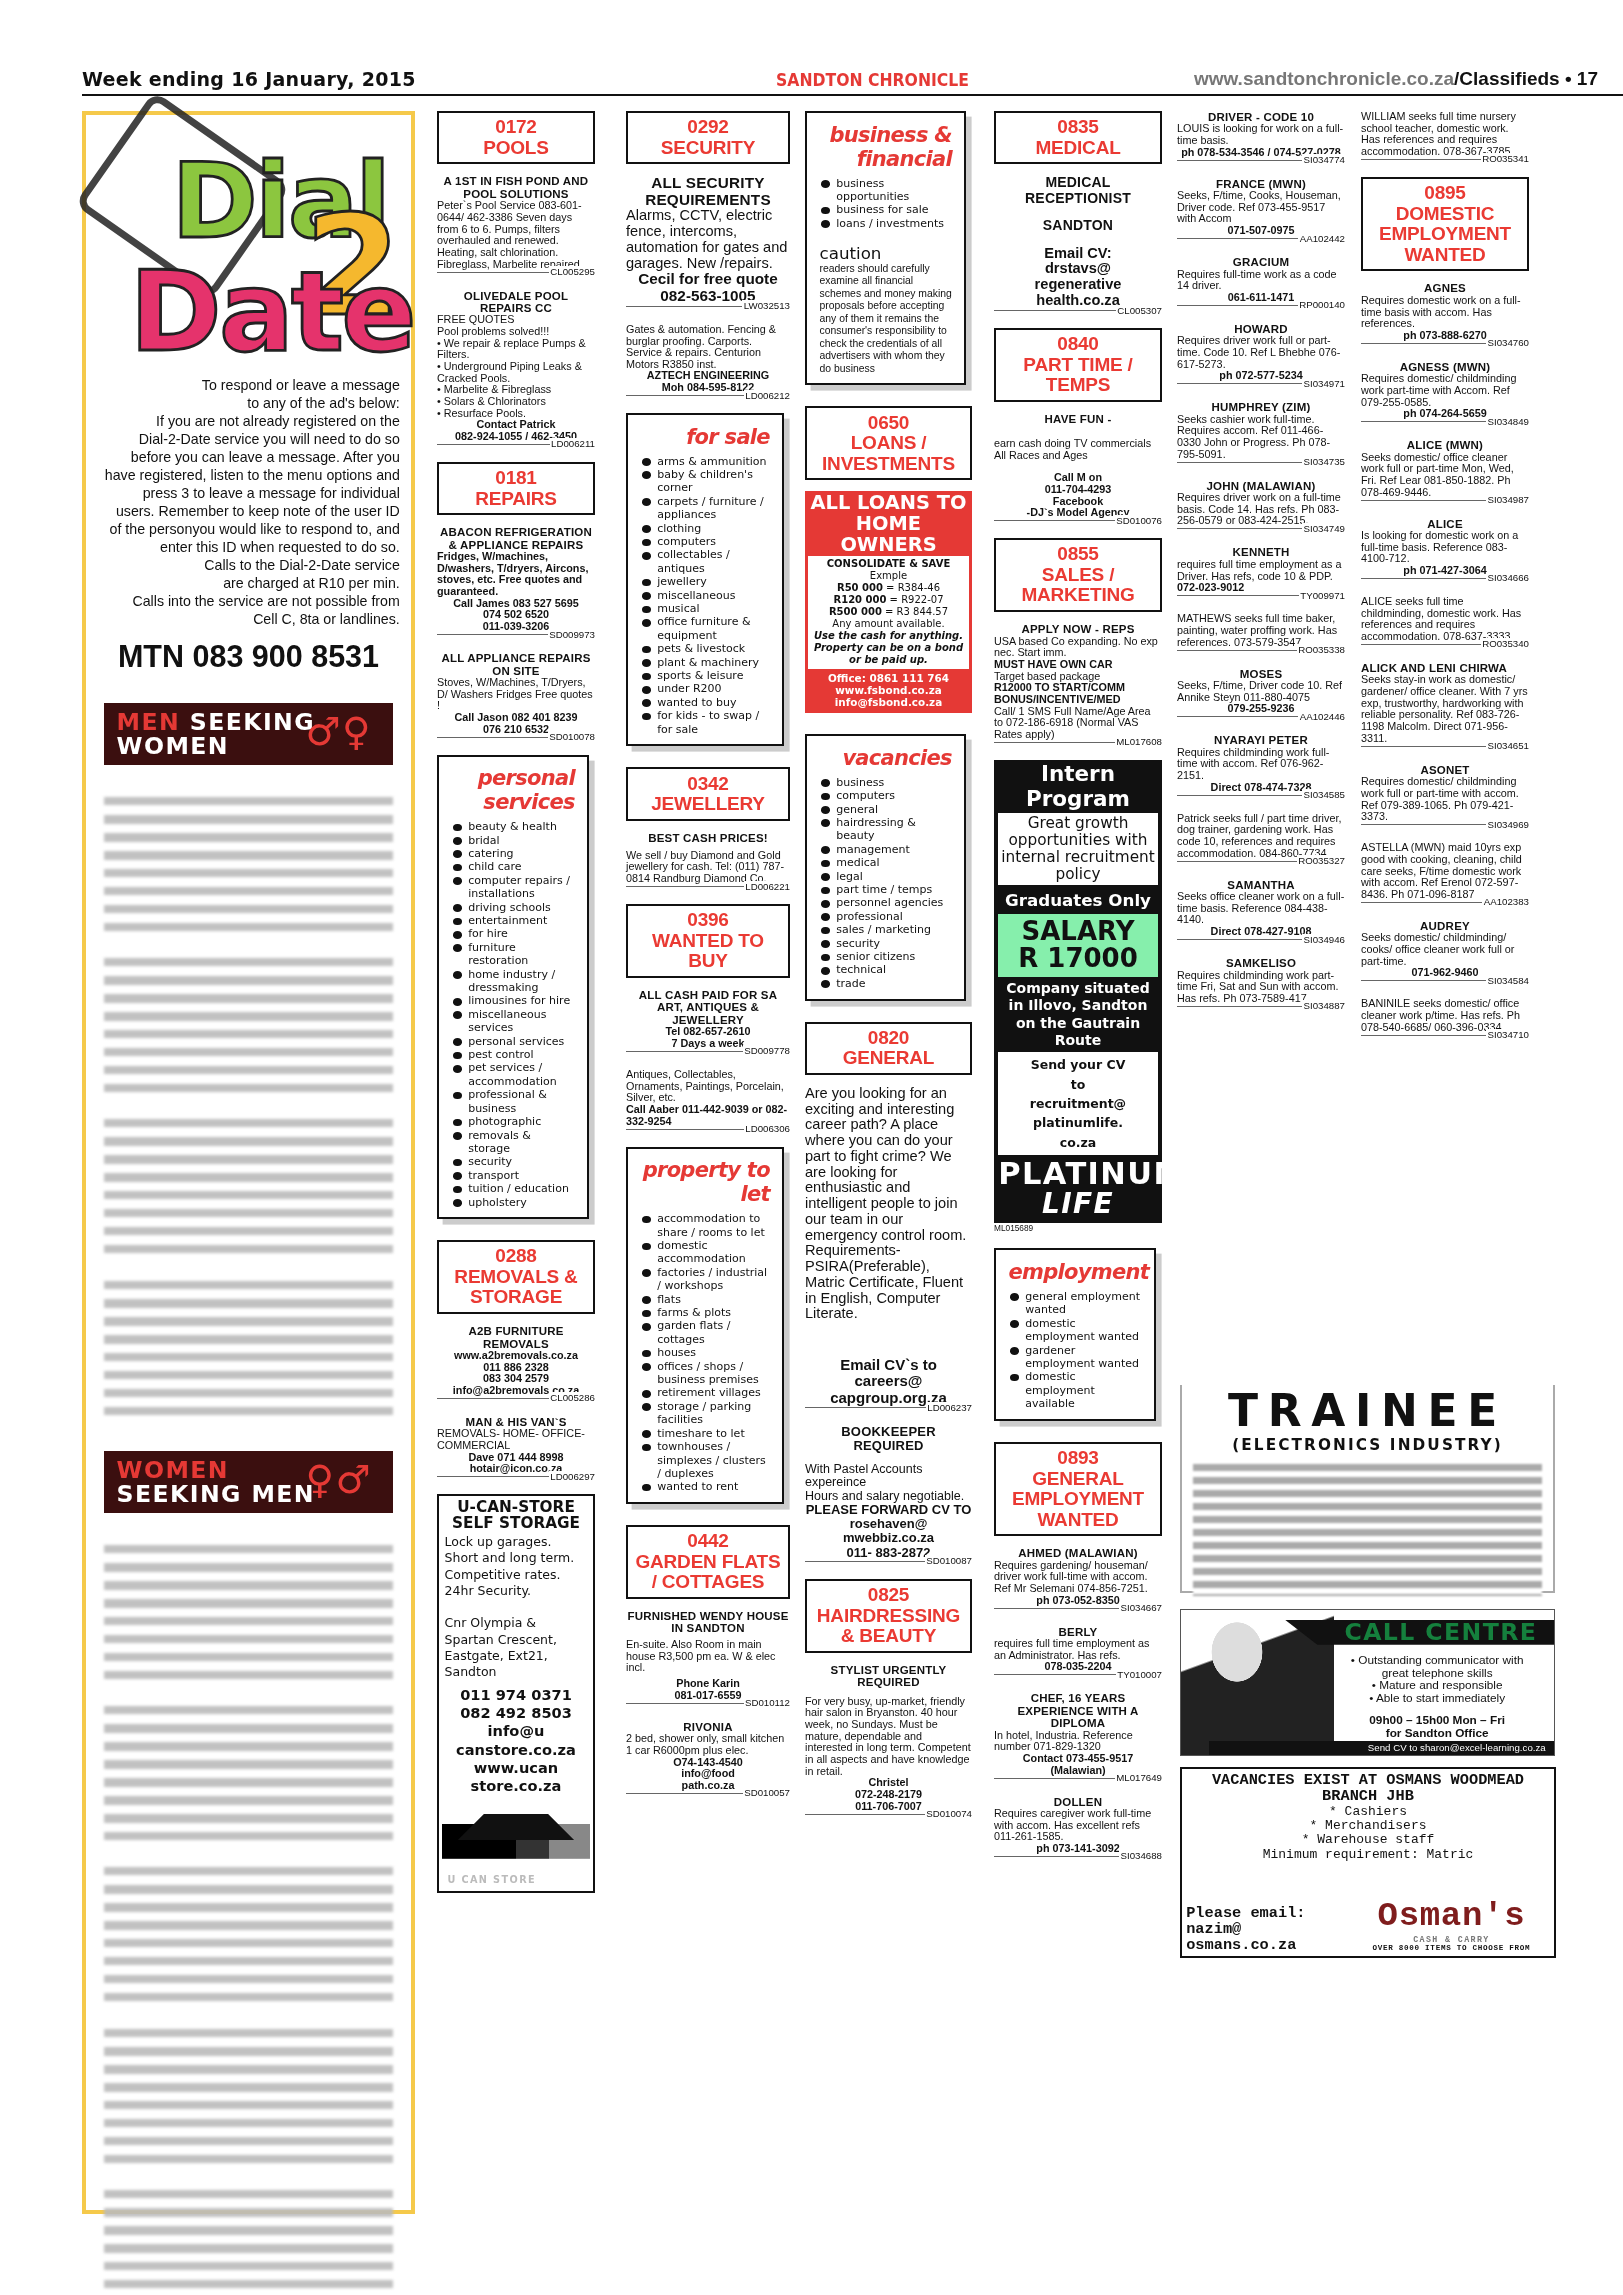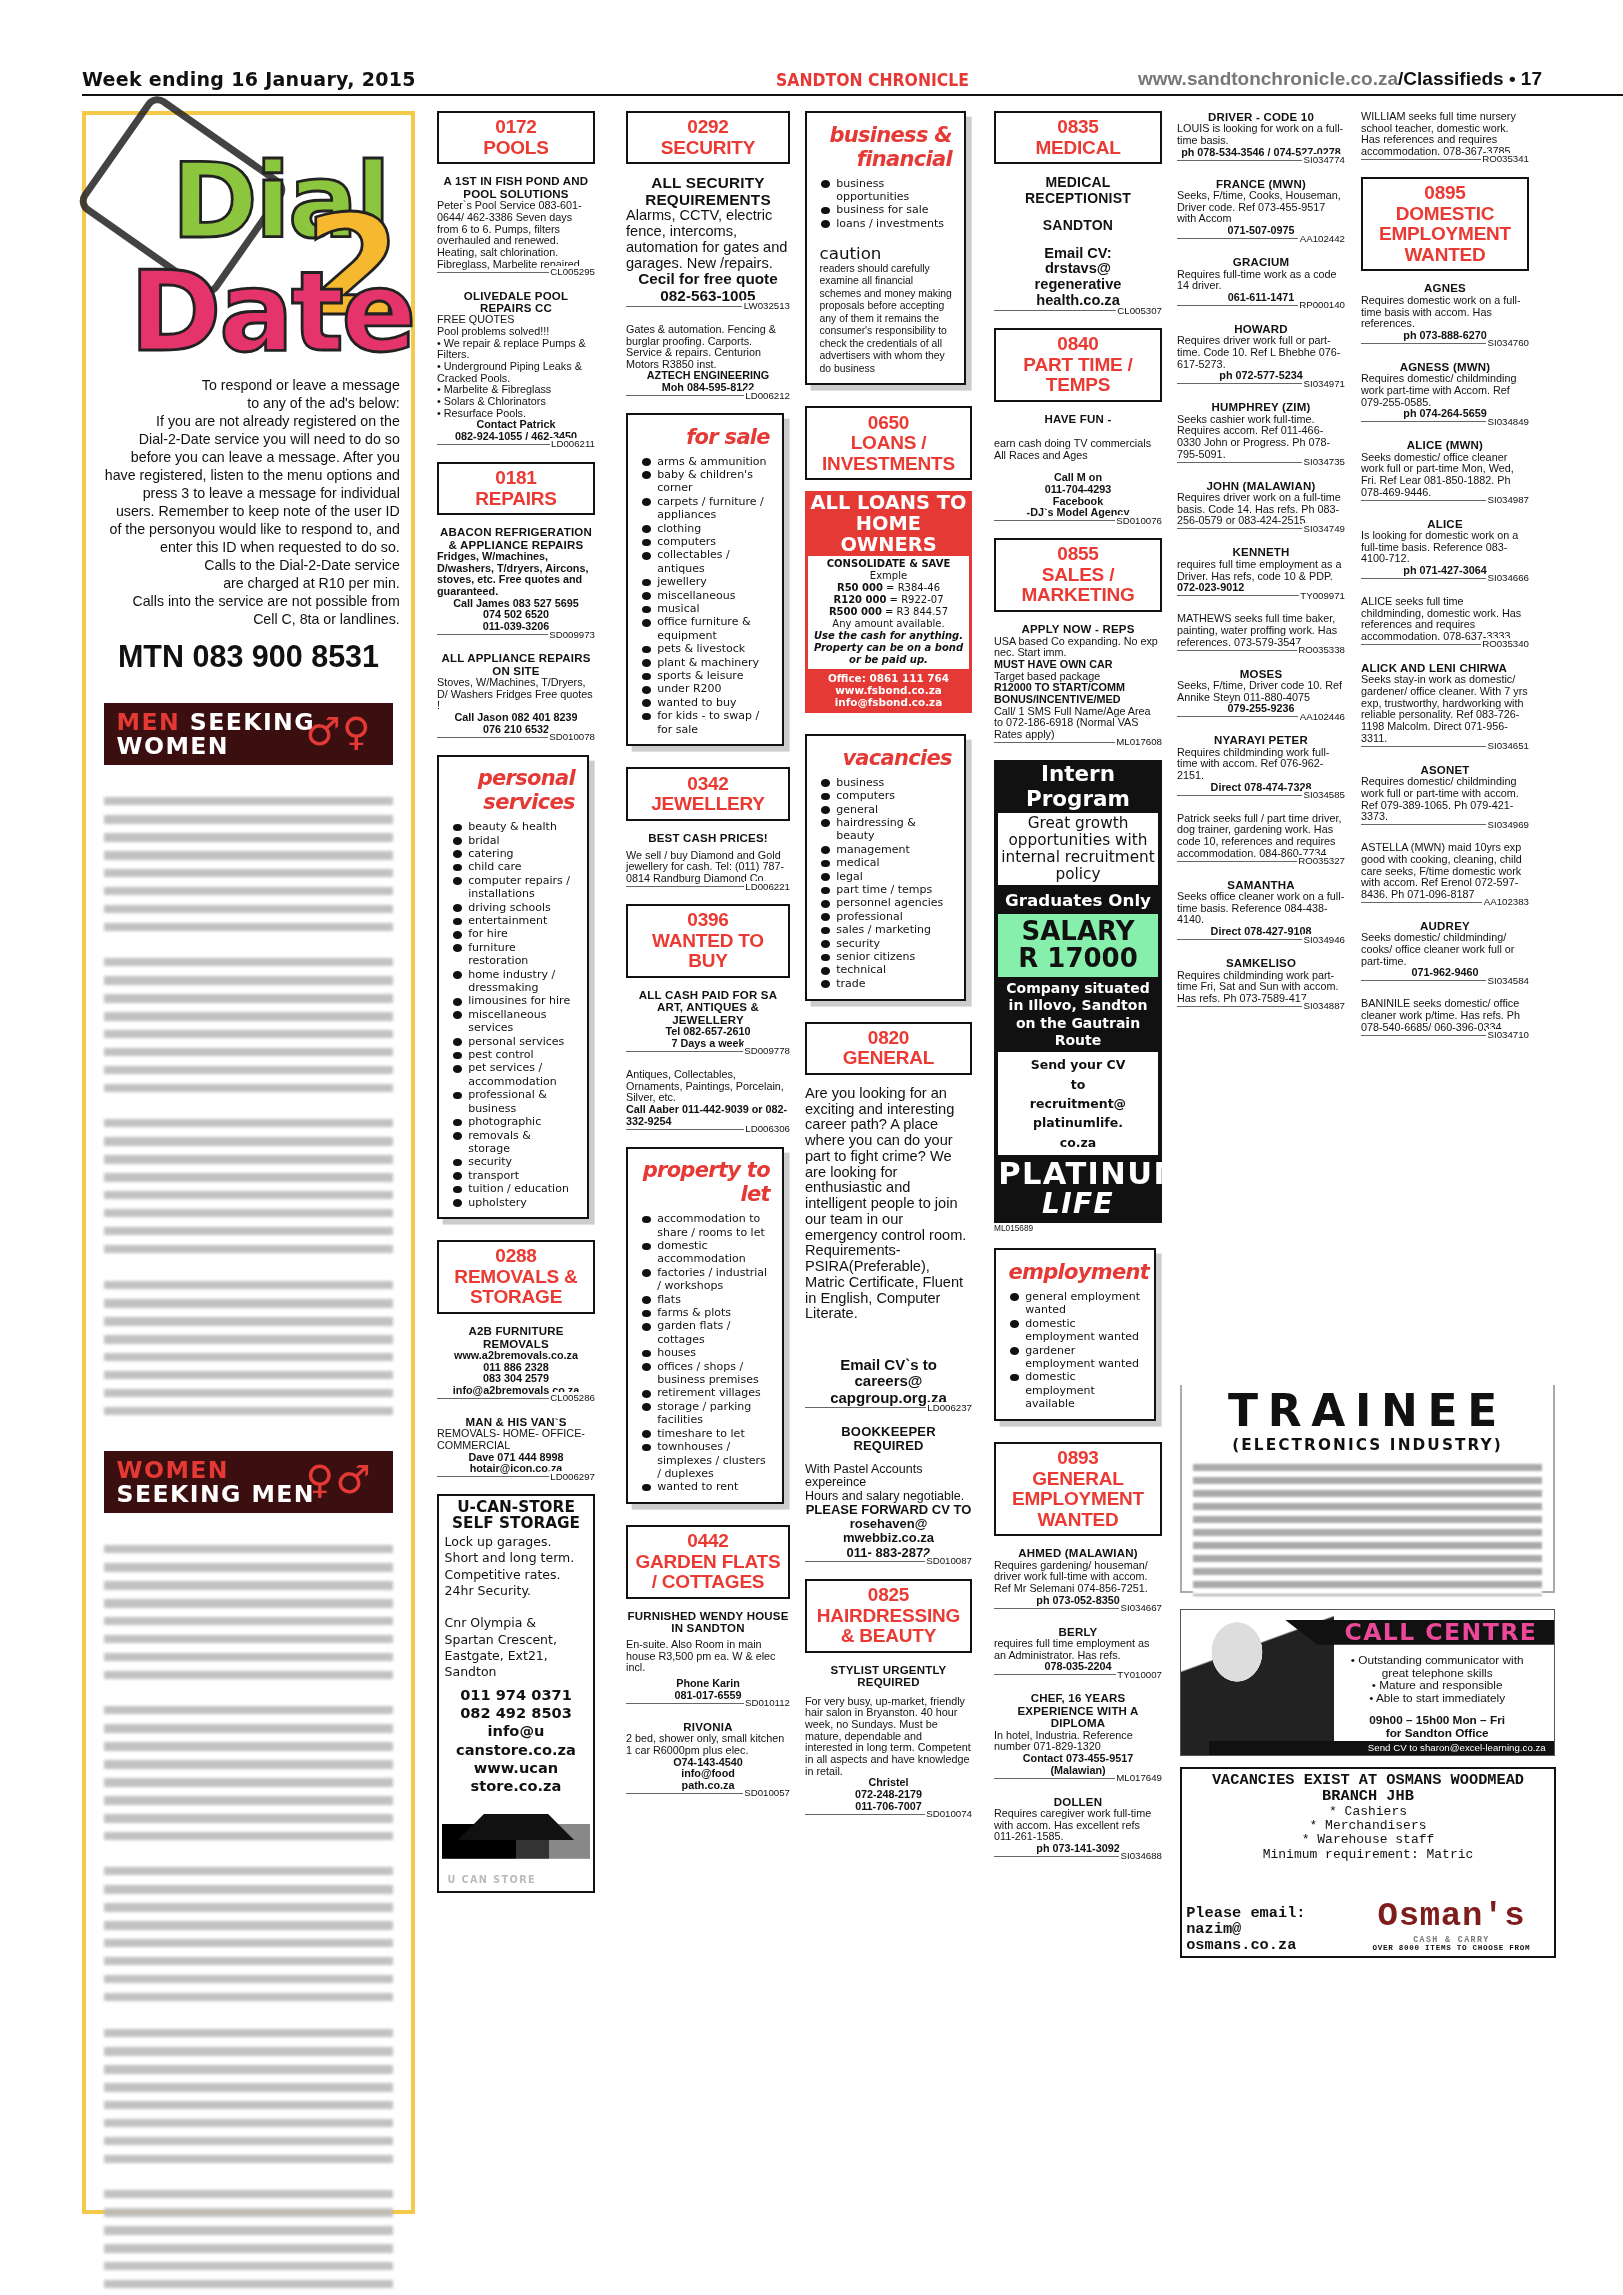--- a/index.html
+++ b/index.html
@@ -1,21 +1,21 @@
 <!DOCTYPE html>
 <html style="font-size:11px"><head>
 <meta charset="utf-8">
 <style>
   *{box-sizing:border-box;margin:0;padding:0}
   html,body{width:1624px;height:2295px;background:#fff;overflow:hidden}
   body{font-family:"Liberation Sans","DejaVu Sans",sans-serif;color:#111;position:relative}
   .hdr{position:absolute;left:82px;top:64px;width:1548px;height:32px;border-bottom:2.1px solid #111;display:flex;align-items:flex-end;justify-content:space-between;padding-bottom:4.2px}
   .hdr .l{font-family:"DejaVu Sans",sans-serif;font-weight:bold;font-size:19px;letter-spacing:0.3px}
   .hdr .c{font-family:"DejaVu Sans Condensed","DejaVu Sans",sans-serif;font-weight:bold;font-size:17.4px;color:#e53935;position:absolute;left:694px}
-  .hdr .r{font-weight:bold;font-size:19px;margin-right:88px}
+  .hdr .r{font-weight:bold;font-size:19px;margin-right:32px}
   .hdr .r .url{color:#777}
   .col{position:absolute;top:111px}
   .c1{left:82px;width:333px}
   .c2{left:437px;width:158px}
   .c3{left:626px;width:164px}
   .c4{left:805px;width:167px}
   .c5{left:994px;width:168px}
   .c6{left:1177px;width:168px}
   .c7{left:1361px;width:168px}
   .box{border:2.1px solid #111;text-align:center;color:#ea3a33;font-weight:bold;font-family:"Liberation Sans",sans-serif;font-size:19px;line-height:1.08;padding:4.2px 2.8px;margin-bottom:11px;letter-spacing:-0.2px;transform-origin:center}
@@ -68,21 +68,21 @@
   .intern .pl i{display:block;font-size:28px}
   .tiny{font-size:8.3px;margin-bottom:15.3px}
   
   .trainee{position:absolute;left:1180px;top:1385px;width:375px;height:208px;border:2.1px solid #aaa;border-top:none;padding:0 11px}
   .trainee .t{font-family:"DejaVu Sans",sans-serif;font-weight:900;font-size:44px;letter-spacing:9.7px;text-align:center;filter:blur(0.7px)}
   .trainee .s{font-family:"DejaVu Sans",sans-serif;font-weight:900;font-size:15.3px;letter-spacing:2.1px;text-align:center;filter:blur(0.7px)}
   .trainee .lines{margin-top:7px;height:135px;background:repeating-linear-gradient(#fff 0 2.8px,#aaa 2.8px 9.7px,#fff 9.7px 13px);filter:blur(1px)}
   .callc{position:absolute;left:1180px;top:1609px;width:375px;height:147px;border:0.7px solid #555;overflow:hidden;background:#fff}
   .callc .photo{position:absolute;left:0;top:0;width:153px;height:147px;background:radial-gradient(ellipse 42px 49px at 56px 42px,#ddd 0 60%,transparent 61%),linear-gradient(160deg,#fff 0 30%,#222 31% 100%)}
   .callc .band{position:absolute;left:104px;top:9.7px;right:0;height:25px;background:#111;clip-path:polygon(0 0,100% 0,100% 100%,12% 100%)}
-  .callc .title{position:absolute;left:139px;right:16.7px;top:8.3px;color:#ec4899;font-family:"DejaVu Sans",sans-serif;font-weight:bold;font-size:23.6px;text-align:right;letter-spacing:1.4px}
+  .callc .title{position:absolute;left:139px;right:16.7px;top:8.3px;color:#15803d;font-family:"DejaVu Sans",sans-serif;font-weight:bold;font-size:23.6px;text-align:right;letter-spacing:1.4px}
   .callc ul{position:absolute;left:156px;right:16.7px;top:44px;list-style:none;font-size:11.8px;line-height:1.08;text-align:center}
   .callc .hrs{position:absolute;left:156px;right:16.7px;top:104px;font-weight:bold;text-align:center;font-size:11.8px;line-height:1.1}
   .callc .foot{position:absolute;left:28px;right:0;bottom:0;height:14px;background:#111;color:#fff;font-size:9.7px;text-align:right;padding-right:8.3px;line-height:14px}
   .osm{position:absolute;left:1180px;top:1767px;width:376px;height:191px;border:2.1px solid #111;font-family:Liberation Mono, monospace;text-align:center}
   .osm .h{font-weight:bold;font-size:15.3px;line-height:1.08;margin-top:2.8px}
   .osm .l{font-size:13px;line-height:1.1}
   .osm .l:first-of-type{margin-top:5.6px}
   .osm .em{position:absolute;left:4.2px;bottom:2.8px;text-align:left;font-weight:900;font-size:15.3px;line-height:1.05}
   .osm .brand{position:absolute;right:5.6px;bottom:4.2px;width:194px;text-align:center}
   .osm .brand .n{font-weight:900;font-size:34px;color:#7f1d1d;letter-spacing:0.7px}

